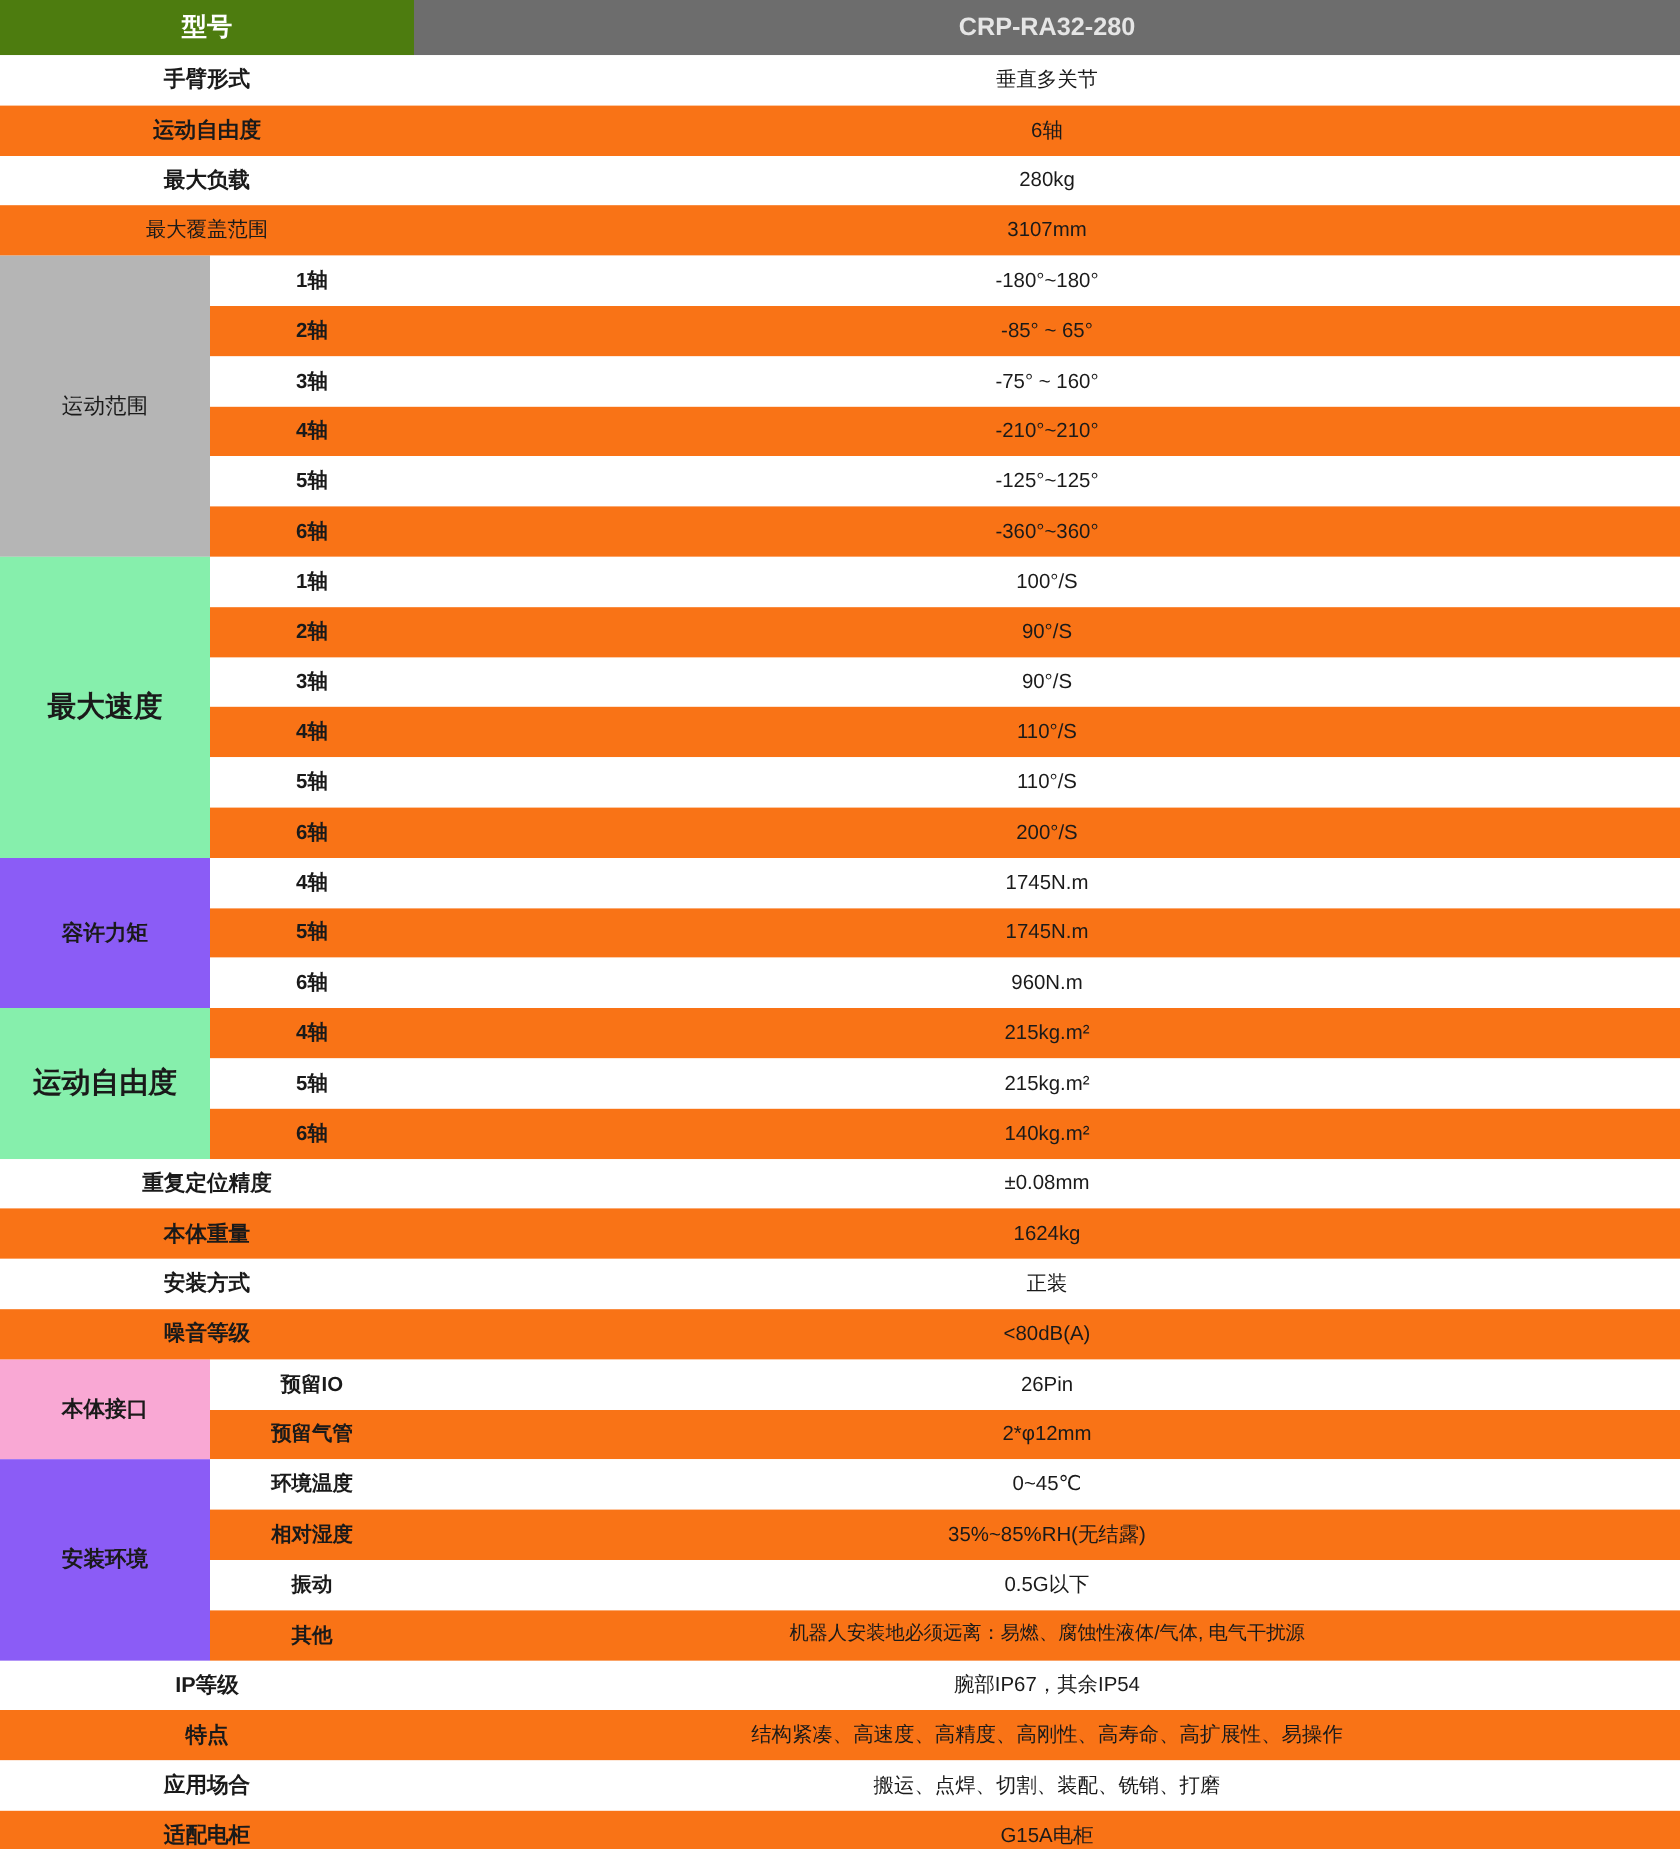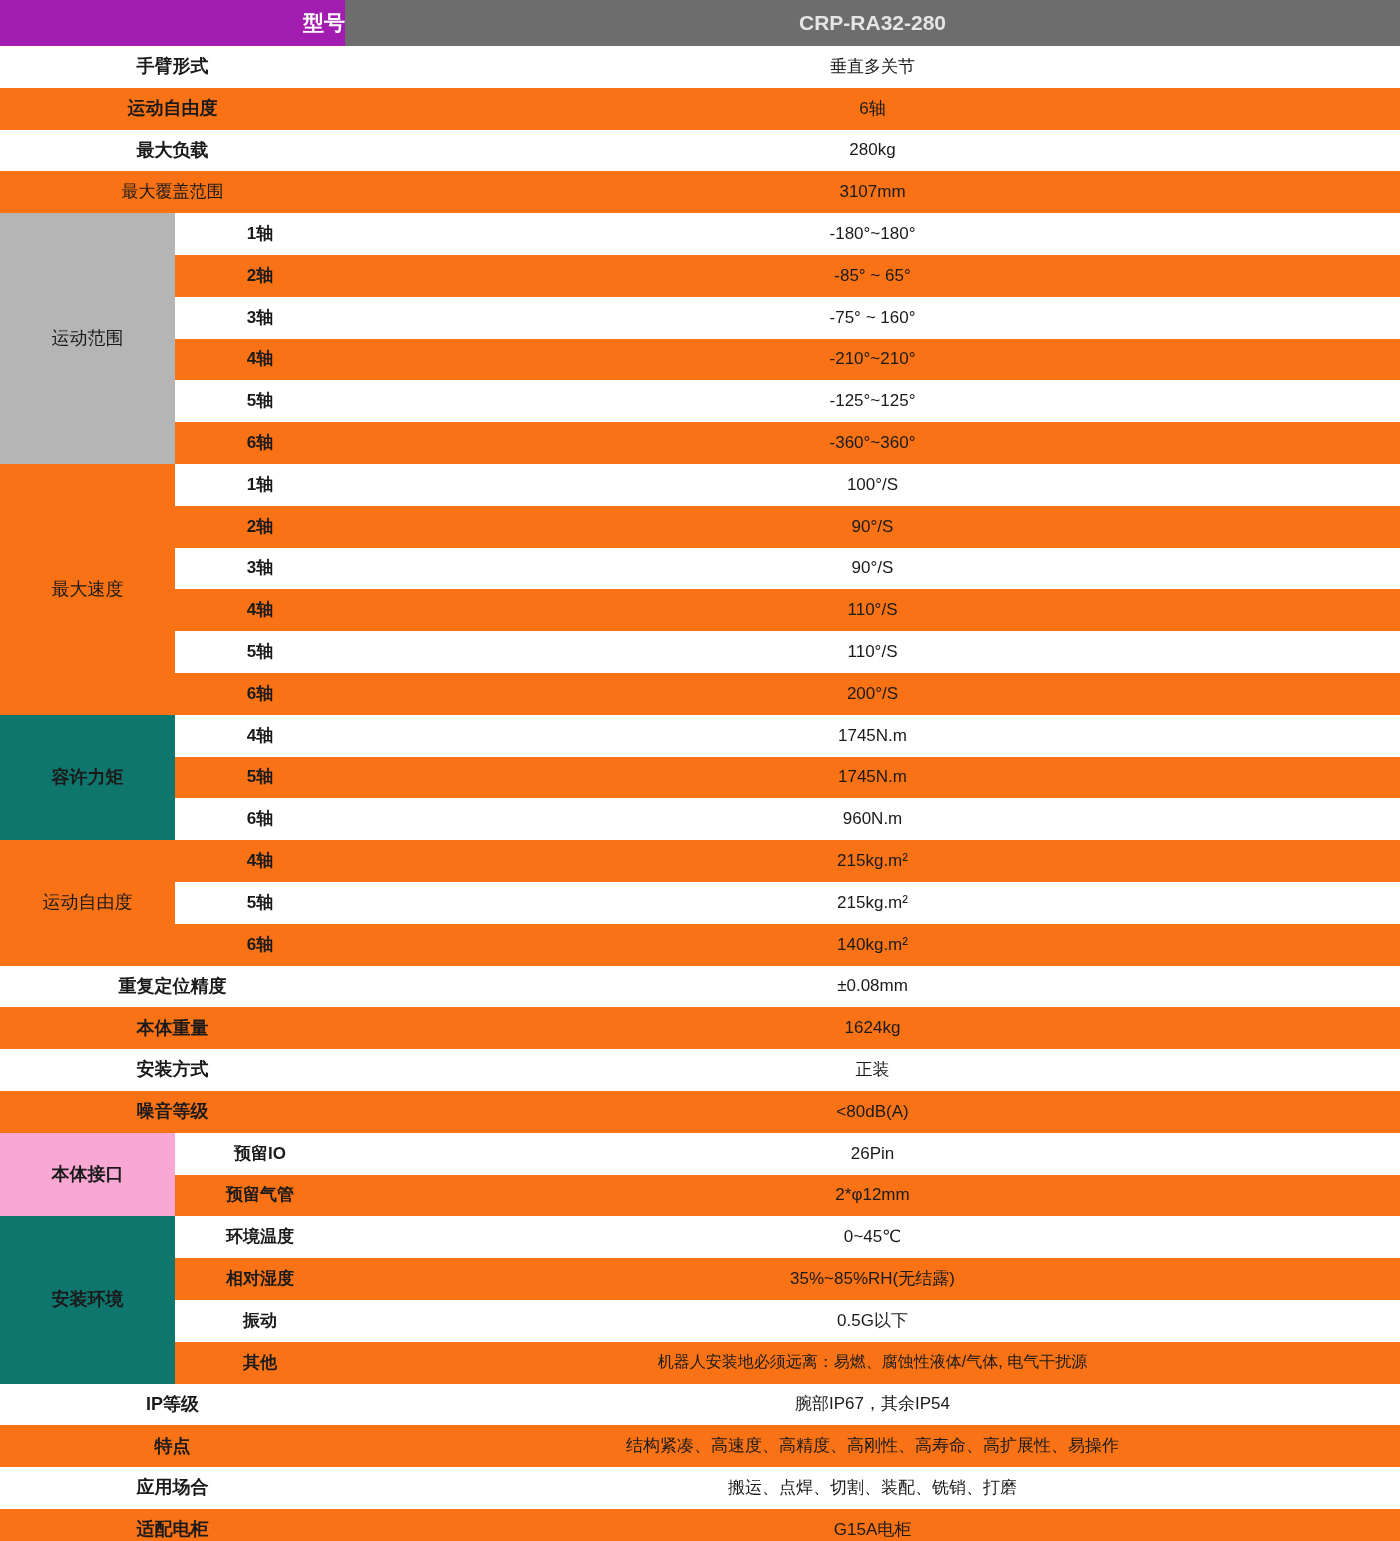--- a/index.html
+++ b/index.html
@@ -31,39 +31,38 @@
 
   .cell {
     text-align: center;
     vertical-align: middle;
     font-size: 17px;
     color: #1a1a1a;
     line-height: 1.3;
     height: 41.8px;
   }
   .hdr {
-    background: #a21caf;
+    background: #4d7c0f;
     color: #ffffff;
     font-weight: bold;
     font-size: 21px;
     height: 46px;
-    text-align: right;
   }
   .hdr-model {
     background: #6d6d6d;
     color: #e5e5e5;
     font-weight: bold;
     font-size: 21px;
     height: 46px;
   }
   .light { background: #ffffff; }
   .dark  { background: #f97316; }
   .grp-dark  { background: #b5b5b5; font-weight: normal; font-size: 18px; }
-  .grp-mid   { background: #0f766e; font-weight: bold; font-size: 18px; }
-  .grp-light { background: #f97316; font-weight: normal; font-size: 18px; }
+  .grp-mid   { background: #8b5cf6; font-weight: bold; font-size: 18px; }
+  .grp-light { background: #86efac; font-weight: bold; font-size: 24px; }
   .grp-xlight{ background: #f9a8d4; font-weight: bold; font-size: 18px; }
   .lbl-bold { font-weight: bold; font-size: 18px; }
   .lbl-norm { font-weight: normal; font-size: 17px; }
   .sub-bold { font-weight: bold; font-size: 17px; }
   .val { font-size: 17px; }
   .val-small { font-size: 16px; }
 </style>
 </head>
 <body>
 

